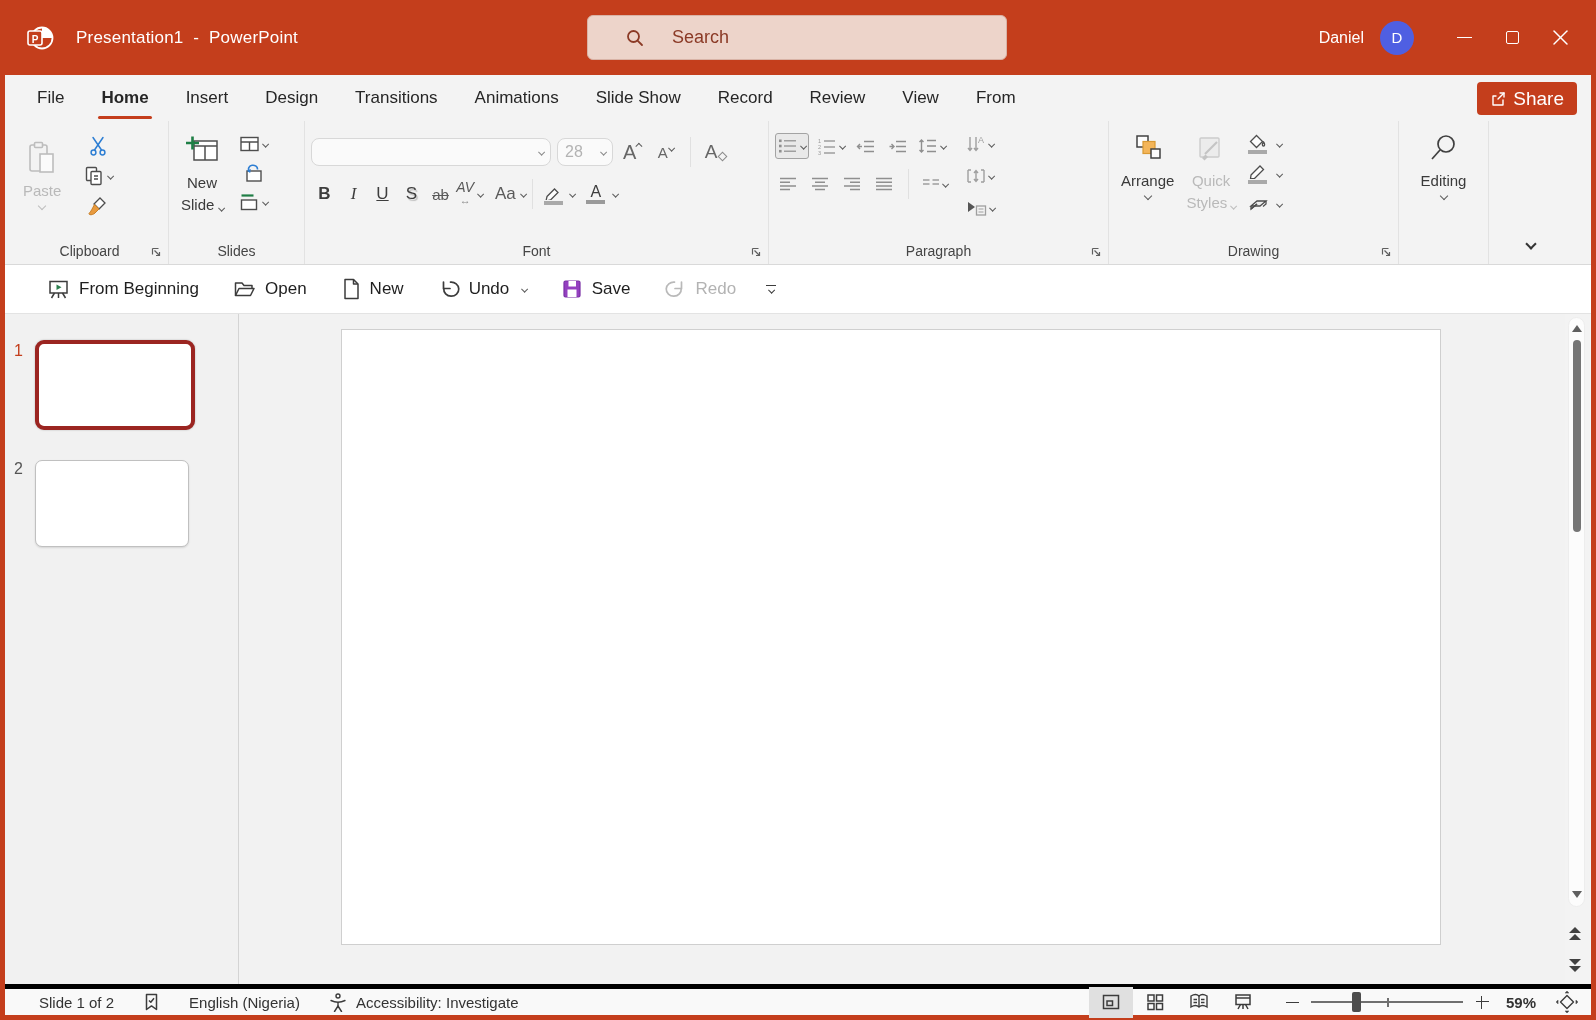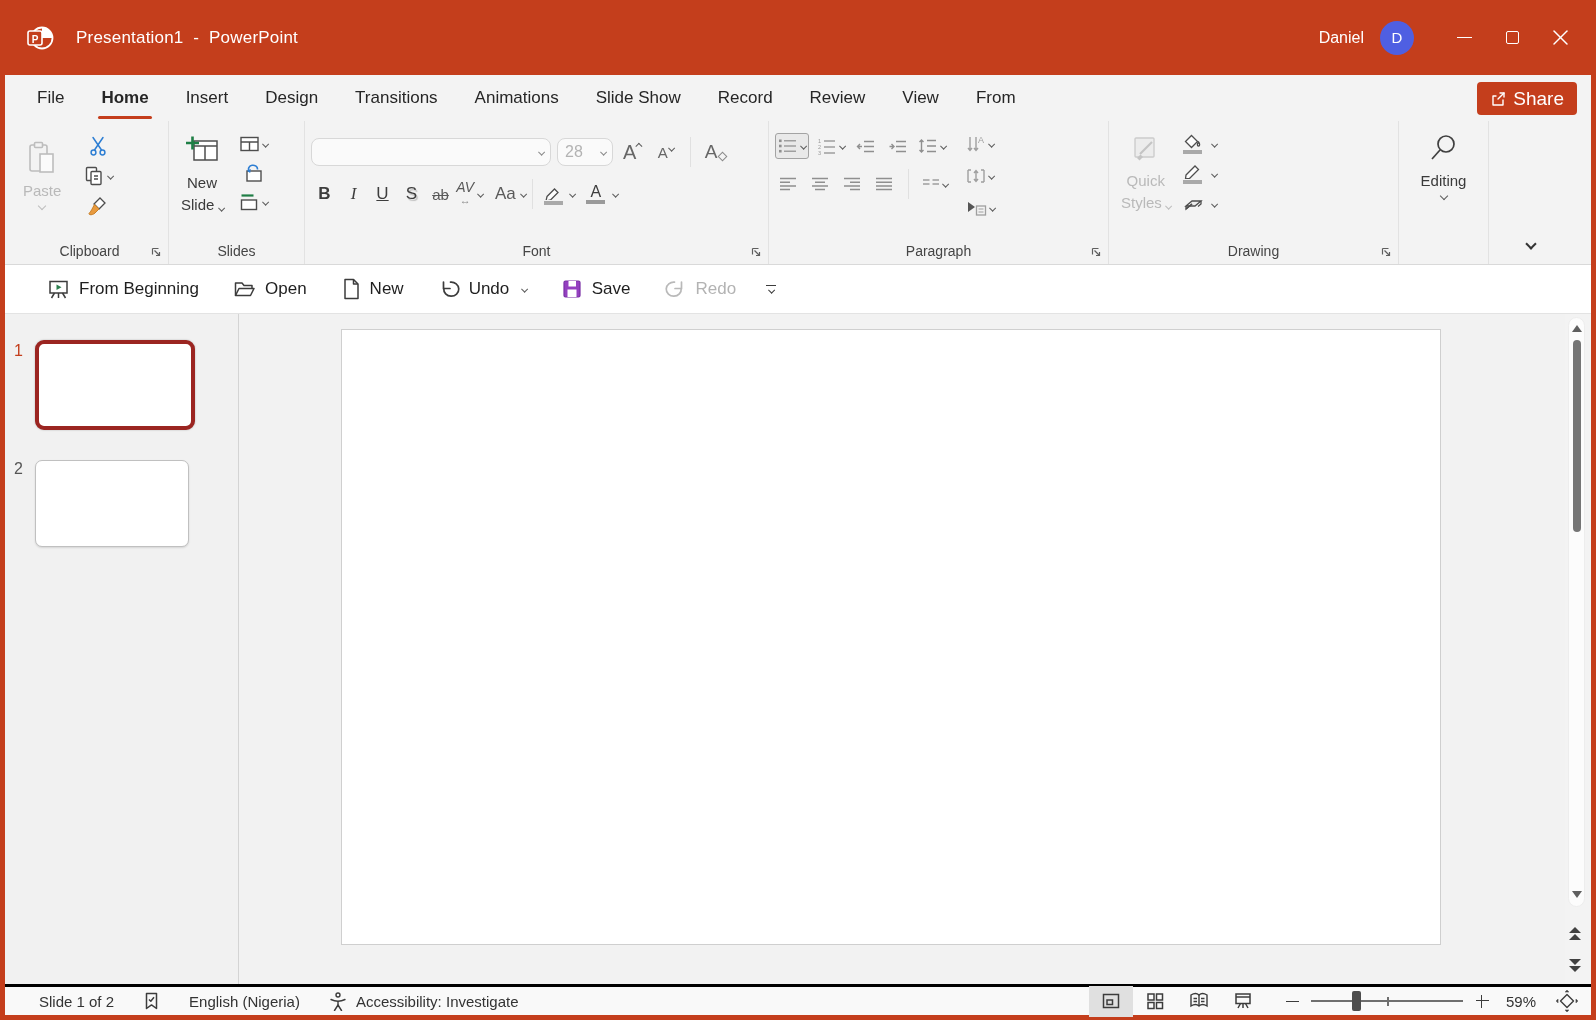--- a/index.html
+++ b/index.html
@@ -105,50 +105,59 @@
   .scroll-pill { position:absolute; top:3px; left:3px; width:17px; height:590px; background:#fcfcfc; border:1px solid #ededed; border-radius:9px; }
   .tri-u { width:0; height:0; border-left:5px solid transparent; border-right:5px solid transparent; border-bottom:7px solid #5f5f5f; margin:7px auto 0; cursor:pointer; }
   .tri-d { width:0; height:0; border-left:5px solid transparent; border-right:5px solid transparent; border-top:7px solid #5f5f5f; margin:0 auto; position:absolute; bottom:8px; left:2.5px; cursor:pointer; }
   .scroll-thumb { position:absolute; top:22px; left:3.5px; width:8px; height:192px; background:#757575; border-radius:5px; cursor:grab; }
   .dbl { position:absolute; left:4px; display:flex; flex-direction:column; align-items:center; gap:1px; cursor:pointer; }
   .dbl span { width:0; height:0; border-left:6px solid transparent; border-right:6px solid transparent; }
   .dbl.up span { border-bottom:6px solid #414141; }
   .dbl.down span { border-top:6px solid #414141; }
 
   
-  .statusbar { height:31px; background:#f9f9f9; border-top:3px solid #000000; display:flex; align-items:center; font-size:15px; color:#333; flex:none; }
+  .statusbar { height:31px; background:#f9f9f9; border-top:5px solid #000000; display:flex; align-items:center; font-size:15px; color:#333; flex:none; }
   .sb-left { display:flex; align-items:center; padding-left:20px; gap:0; }
   .sb-item { display:flex; align-items:center; gap:8px; padding:0 14px; height:31px; cursor:pointer; }
   .sb-right { margin-left:auto; display:flex; align-items:center; height:31px; }
   .viewbtn { width:44px; height:31px; display:flex; align-items:center; justify-content:center; cursor:pointer; }
   .viewbtn.active { background:#e0e0e0; }
   .zoomout,.zoomin { width:26px; height:31px; display:flex; align-items:center; justify-content:center; cursor:pointer; color:#3c3c3c; }
   .minus-g { width:13px; border-top:1.8px solid #3c3c3c; }
   .plus-g { position:relative; width:13px; height:13px; }
   .plus-g::before { content:''; position:absolute; top:5.6px; left:0; width:13px; border-top:1.8px solid #3c3c3c; }
   .plus-g::after { content:''; position:absolute; left:5.6px; top:0; height:13px; border-left:1.8px solid #3c3c3c; }
   .zoomtrack { width:152px; height:2px; background:#6f6f6f; position:relative; margin:0 6px; cursor:pointer; }
   .zoom-detent { position:absolute; left:50%; top:-3.5px; width:2px; height:9px; background:#6f6f6f; }
   .zoom-thumb { position:absolute; left:27%; top:-9px; width:9px; height:20px; background:#4d4d4d; border-radius:2px; cursor:grab; }
-  .zoom-pct { width:52px; text-align:center; font-size:15px; color:#333; cursor:pointer; }
+  .zoom-pct { width:52px; text-align:center; font-size:15px; color:#333; cursor:pointer;font-weight:bold; }
   .fitbtn { width:40px; height:31px; display:flex; align-items:center; justify-content:center; cursor:pointer; margin-right:4px; }
 </style>
 </head>
 <body>
 
 <div class="titlebar">
   <div class="applogo">
     <svg width="30" height="30" viewBox="0 0 30 30">
       <circle cx="17" cy="15" r="10.5" fill="none" stroke="#fff" stroke-width="1.8"></circle>
       <path d="M17 4.5 a10.5 10.5 0 0 1 10.5 10.5 L17 15 Z" fill="#fff"></path>
       <rect x="3" y="8" width="14" height="14" rx="2" fill="#C43E1C" stroke="#fff" stroke-width="1.6"></rect>
       <text x="10" y="19.5" font-size="10" font-weight="bold" fill="#fff" text-anchor="middle" font-family="Liberation Sans, sans-serif">P</text>
     </svg>
   </div>
   <div class="doc-title">Presentation1  -  PowerPoint</div>
+  <div class="searchbox">
+    <span>
+      <svg width="22" height="22" viewBox="0 0 22 22" fill="none" stroke="#8b3a26" stroke-width="1.8" stroke-linecap="round">
+        <circle cx="9.5" cy="9.5" r="5.5"></circle>
+          <line x1="13.8" y1="13.8" x2="18" y2="18"></line>
+      </svg>
+    </span>
+    <span class="s-txt">Search</span>
+  </div>
   <div class="tb-right">
     <span class="user-name">Daniel</span>
     <span class="avatar">D</span>
     <span class="wbtn">
         <span class="min-glyph"></span>
       </span>
     <span class="wbtn">
         <span class="max-glyph"></span>
       </span>
     <span class="wbtn">
@@ -443,20 +452,29 @@
       <span class="launcher">
         <svg width="12" height="12" viewBox="0 0 12 12" fill="none" stroke="#5f5f5f" stroke-width="1.2">
             <path d="M2.5 2.5 v6 M2.5 2.5 h6"></path>
             <path d="M4.5 4.5 l5 5"></path>
             <path d="M9.5 6 v3.5 h-3.5"></path>
           </svg>
       </span>
     </div>
 
     <div class="rgroup g-draw">
+      <div class="bigbtn">
+        <svg width="34" height="36" viewBox="0 0 34 36">
+          <rect x="6" y="3" width="11" height="11" fill="#fdfdfd" stroke="#424242" stroke-width="1.5"></rect>
+          <rect x="12" y="8.5" width="12" height="12" fill="#f3b559" stroke="#d99a33" stroke-width="1.2"></rect>
+          <rect x="20" y="16" width="9" height="9" fill="#fdfdfd" stroke="#424242" stroke-width="1.5"></rect>
+        </svg>
+        <span class="cap">Arrange</span>
+        <span class="chev"></span>
+      </div>
       <div class="bigbtn disabled">
         <svg width="34" height="36" viewBox="0 0 34 36">
           <rect x="6" y="5" width="19" height="19" rx="1" fill="#ececec" stroke="#cccccc" stroke-width="1.4"></rect>
           <path d="M11 21 L23 9" stroke="#c4c4c4" stroke-width="2.2"></path>
           <path d="M8 25 l3.5 -3.5 l2.5 2.5 l-3.5 3.5 z" fill="#c4c4c4"></path>
         </svg>
         <span class="cap">Quick</span>
         <span class="cap"><span>Styles </span><span class="chev s dis"></span></span>
       </div>
       <div class="col rightcol">

